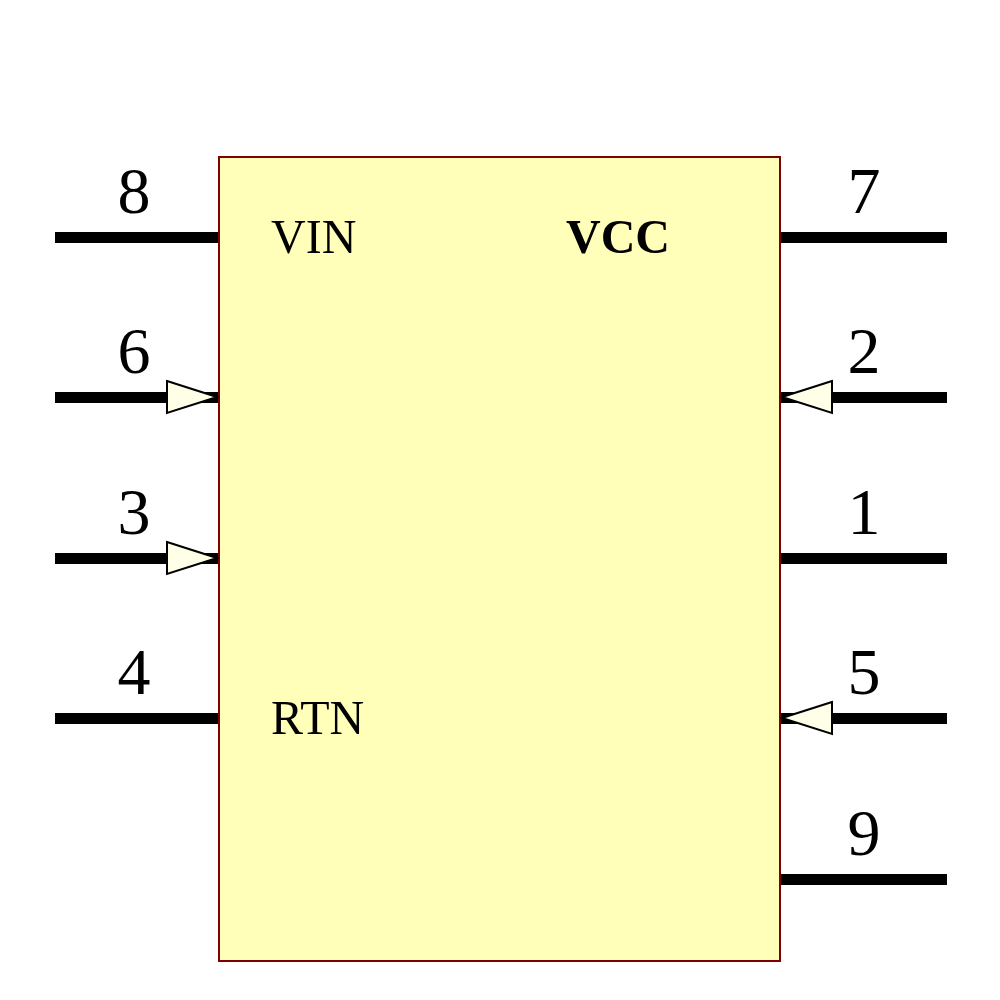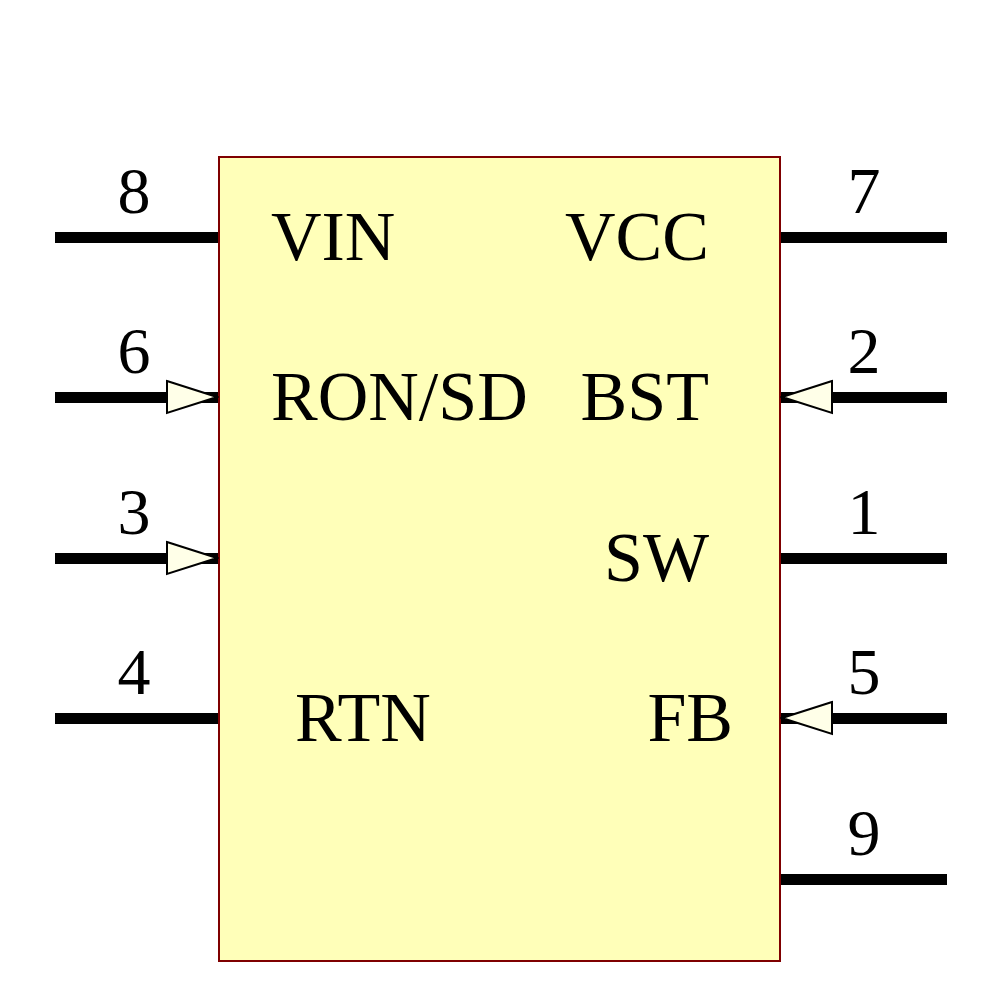--- a/index.html
+++ b/index.html
@@ -37,26 +37,26 @@
     font-size: 66px;
     line-height: 72px;
     text-align: center;
   }
   .pin-number.left  { left: 54px; }
   .pin-number.right { left: 784px; }
 
   .pin-label {
     position: absolute;
     height: 72px;
-    font-size: 70px;
+    font-size: 48px;
     line-height: 72px;
     white-space: nowrap;
   }
   .pin-label.left  { left: 271px; }
-  .pin-label.right { left: 437px; width: 272px; text-align: right; }
+  .pin-label.right { left: 482px; width: 272px; text-align: center; font-weight: bold; }
 
   .pin-arrow { position: absolute; width: 54px; height: 38px; }
   .pin-arrow.left  { left: 165px; }
   .pin-arrow.right { left: 780px; }
 
   
   .r0 .pin-line, .r0.pin-line { top: 232px; }
   .r1 .pin-line, .r1.pin-line { top: 392px; }
   .r2 .pin-line, .r2.pin-line { top: 553px; }
   .r3 .pin-line, .r3.pin-line { top: 713px; }
@@ -64,72 +64,68 @@
 
   .r0.pin-number { top: 155px; }
   .r1.pin-number { top: 315px; }
   .r2.pin-number { top: 476px; }
   .r3.pin-number { top: 636px; }
   .r4.pin-number { top: 797px; }
 
   .r0.pin-label { top: 201px; }
   .r1.pin-label { top: 361px; }
   .r2.pin-label { top: 522px; }
-  .r3.pin-label { top: 682px; margin-left: 24px; }
+  .r3.pin-label { top: 682px; }
   .r4.pin-label { top: 843px; }
   .r1.pin-arrow { top: 378px; }
   .r2.pin-arrow { top: 539px; }
   .r3.pin-arrow { top: 699px; }
 </style>
 </head>
 <body style="background: rgb(255, 255, 255);">
 
 <div id="canvas">
 
   <div class="ic-body"></div>
 
   <div class="pin-line left r0"></div>
   <div class="pin-number left r0">8</div>
   <div class="pin-label left r0">VIN</div>
 
   <div class="pin-line left r1"></div>
   <div class="pin-number left r1">6</div>
-  <div class="pin-label left r1">RON/SD</div>
   <svg class="pin-arrow left r1" viewBox="0 0 54 38">
     <polygon points="2,3 52,19 2,35" fill="#FFFFE8" stroke="#000" stroke-width="2"></polygon>
   </svg>
 
   <div class="pin-line left r2"></div>
   <div class="pin-number left r2">3</div>
   <svg class="pin-arrow left r2" viewBox="0 0 54 38">
     <polygon points="2,3 52,19 2,35" fill="#FFFFE8" stroke="#000" stroke-width="2"></polygon>
   </svg>
 
   <div class="pin-line left r3"></div>
   <div class="pin-number left r3">4</div>
   <div class="pin-label left r3">RTN</div>
 
   <div class="pin-line right r0"></div>
   <div class="pin-number right r0">7</div>
   <div class="pin-label right r0">VCC</div>
 
   <div class="pin-line right r1"></div>
   <div class="pin-number right r1">2</div>
-  <div class="pin-label right r1">BST</div>
   <svg class="pin-arrow right r1" viewBox="0 0 54 38">
     <polygon points="52,3 2,19 52,35" fill="#FFFFE8" stroke="#000" stroke-width="2"></polygon>
   </svg>
 
   <div class="pin-line right r2"></div>
   <div class="pin-number right r2">1</div>
-  <div class="pin-label right r2">SW</div>
 
   <div class="pin-line right r3"></div>
   <div class="pin-number right r3">5</div>
-  <div class="pin-label right r3">FB</div>
   <svg class="pin-arrow right r3" viewBox="0 0 54 38">
     <polygon points="52,3 2,19 52,35" fill="#FFFFE8" stroke="#000" stroke-width="2"></polygon>
   </svg>
 
   <div class="pin-line right r4"></div>
   <div class="pin-number right r4">9</div>
 
 </div>
 
 </body></html>

